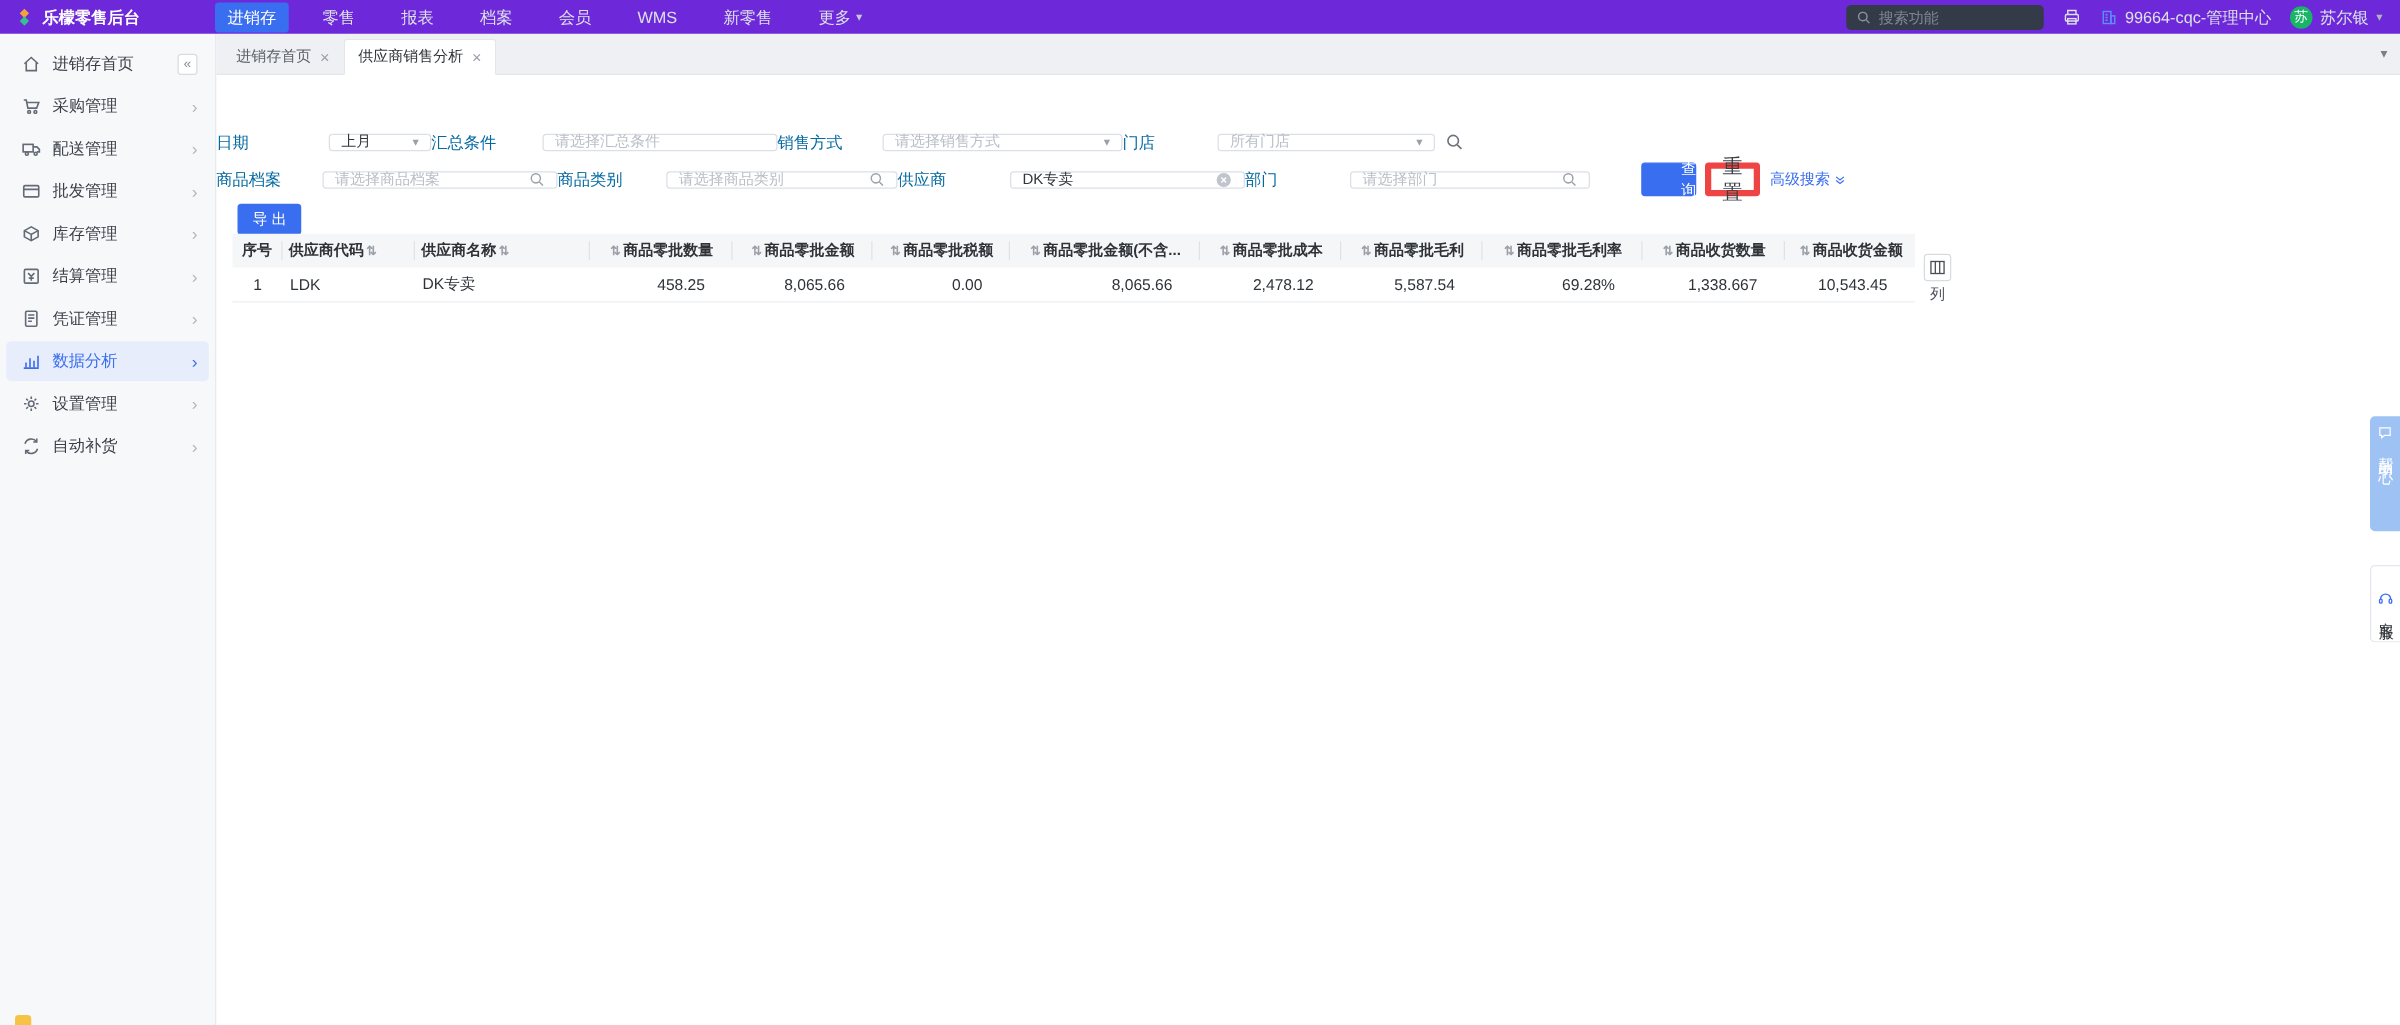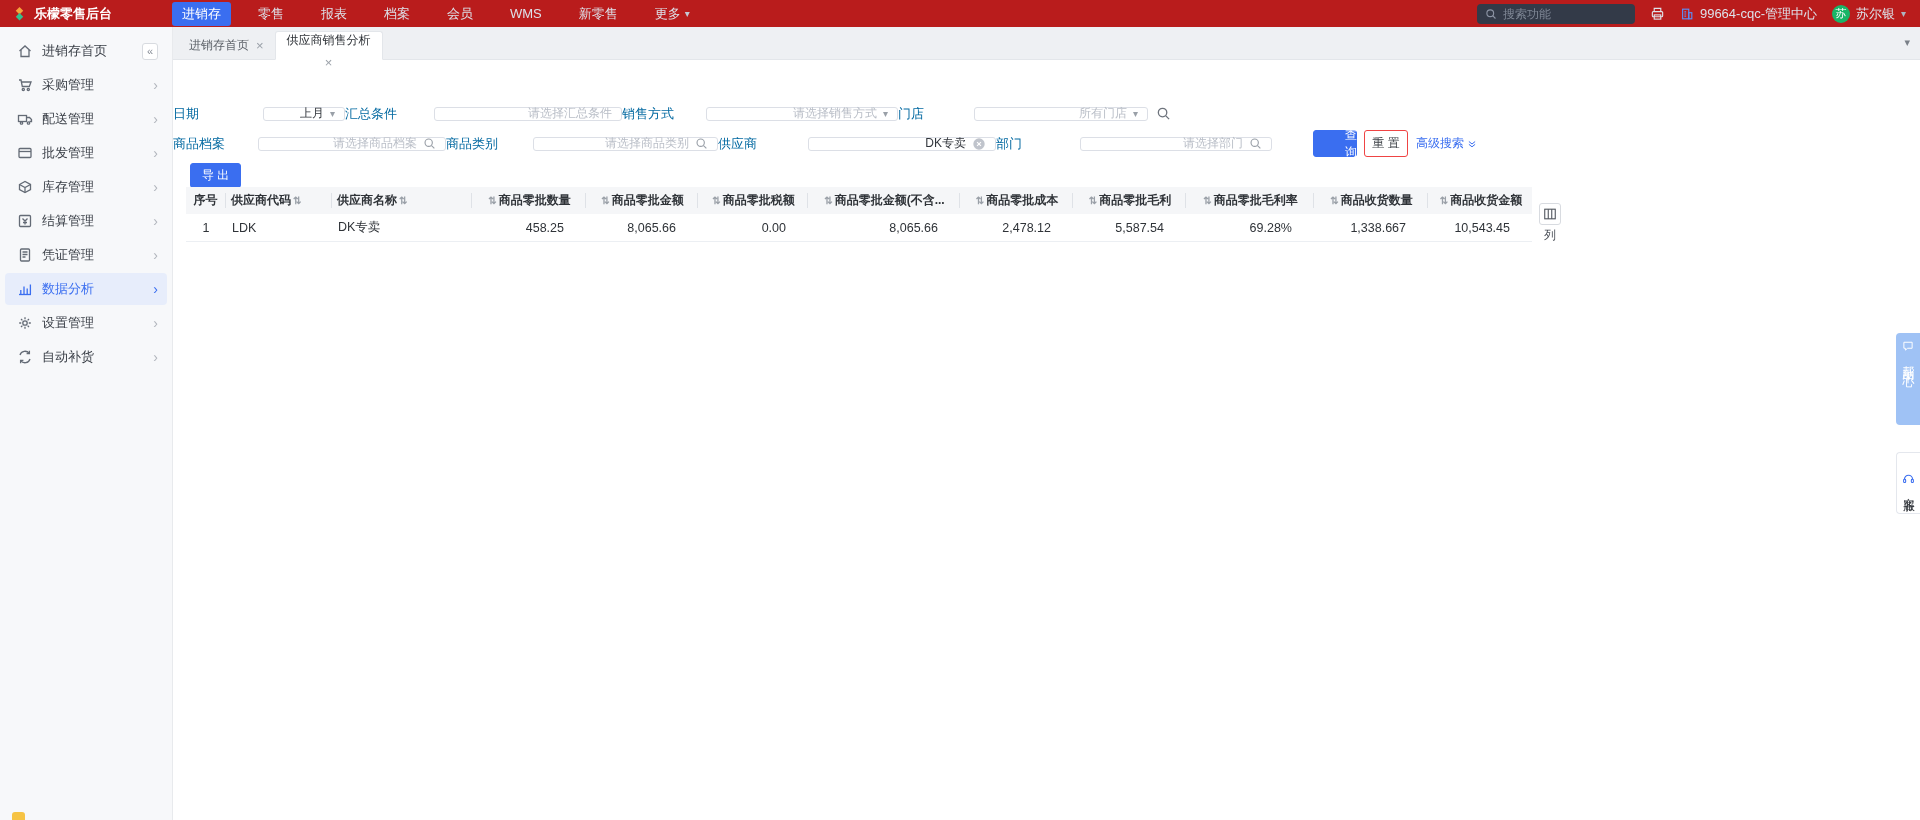--- a/index.html
+++ b/index.html
@@ -1,21 +1,21 @@
 <!DOCTYPE html>
 <html><head>
 <meta charset="utf-8">
 <style>
   * { margin:0; padding:0; box-sizing:border-box; }
   html,body { width:1920px; height:820px; overflow:hidden; }
   body { font-family:"Liberation Sans", sans-serif; background:#fff; }
   .page { position:relative; width:1920px; height:820px; background:#fff; }
 
   
-  .topbar { position:absolute; top:0; left:0; right:0; height:27px; background:#b91c1c;
+  .topbar { position:absolute; top:0; left:0; right:0; height:27px; background:#6d28d9;
             display:flex; align-items:center; color:#dde1e9; font-size:13px; z-index:30; }
   .logo { display:flex; align-items:center; gap:7px; width:172px; padding-left:12px;
           color:#fff; font-weight:700; font-size:13px; flex:none; }
   .topnav { display:flex; align-items:center; height:100%; }
   .nav-item { padding:3px 10px; margin-right:17px; border-radius:3px; cursor:pointer; white-space:nowrap;
               display:flex; align-items:center; gap:4px; }
   .nav-item.active { background:#3a6ef0; color:#fff; }
   .nav-caret { font-size:10px; color:#c4c9d4; }
   .top-right { margin-left:auto; display:flex; align-items:center; gap:15px; padding-right:14px; }
   .search-box { display:flex; align-items:center; gap:6px; background:#333a48; border-radius:4px;
@@ -43,46 +43,46 @@
                   color:#868c96; padding:0 4px; line-height:15px; background:#fff; cursor:pointer; }
   .bottom-cut { position:absolute; bottom:-5px; left:12px; display:flex; gap:6px; align-items:center; }
   .bottom-cut .dot { width:13px; height:13px; border-radius:3px; background:#f6c344; }
 
   
   .tabbar { position:absolute; top:27px; left:173px; right:0; height:33px; background:#eef0f3;
             border-bottom:1px solid #e3e6ea; display:flex; align-items:flex-end; padding-left:5px; z-index:10; }
   .tab { height:27px; display:flex; align-items:center; gap:7px; padding:0 11px; font-size:12px;
          color:#5c6168; cursor:pointer; white-space:nowrap; }
   .tab.active { background:#fff; border:1px solid #e3e6ea; border-bottom:1px solid #fff;
-                border-radius:3px 3px 0 0; color:#2f3338; margin-bottom:-1px; height:29px; z-index:2;flex-direction:column; }
+                border-radius:3px 3px 0 0; color:#2f3338; margin-bottom:-1px; height:29px; z-index:2; }
   .tab .x { color:#9aa0a8; font-size:13px; line-height:1; }
   .tabbar-caret { position:absolute; right:10px; top:9px; color:#7a8088; font-size:11px; cursor:pointer; }
 
   
   .content { position:absolute; top:60px; left:173px; right:0; bottom:0; background:#fff; }
   .subtabs { display:flex; gap:28px; padding-left:12px; height:33px; align-items:stretch;
              border-bottom:1px solid #e8eaed; }
   .subtab { font-size:13px; color:#33373d; display:flex; align-items:center; position:relative; cursor:pointer; }
   .subtab.active { color:#3a6ef0; }
   .subtab.active::after { content:""; position:absolute; left:0; right:0; bottom:0; height:2px; background:#3a6ef0; }
 
   .frow { position:absolute; left:0; right:0; height:27px; display:flex; align-items:center; }
   .flabel { font-size:13px; color:#0369a1; padding-right:9px; flex:none; white-space:nowrap; }
   .ctrl { height:14px; border:1px solid #dcdfe6; border-radius:3px; background:#fff; display:flex;
-          align-items:center; font-size:12px; color:#32363c; padding:4px 9px; flex:none; gap:6px; cursor:pointer;text-align:right; }
+          align-items:center; font-size:12px; color:#32363c; padding:4px 9px; flex:none; gap:6px; cursor:pointer; }
   .ctrl .grow { flex:1; white-space:nowrap; overflow:hidden; }
   .ph { color:#b9bec7; }
   .caret-d { color:#9aa0a8; font-size:10px; flex:none; }
   .mini-icon { display:flex; color:#9aa0a8; flex:none; }
   .range-sep { color:#9aa0a8; font-size:12px; flex:none; padding:0 6px; }
   .sicon-out { margin-left:8px; display:flex; color:#6d737c; cursor:pointer; }
 
   .btn-primary { background:#3a6ef0; color:#fff; border:1px solid #3a6ef0; border-radius:3px; font-size:12px;
                  height:27px; display:flex; align-items:center; justify-content:center; flex:none; cursor:pointer;padding-left:32px; }
-  .btn-plain { background:#fff; border:1px solid #ef4444; color:#3c4046; border-radius:3px; font-size:12px;
+  .btn-plain { background:#fff; border:5px solid #ef4444; color:#3c4046; border-radius:3px; font-size:16px;
                height:27px; display:flex; align-items:center; justify-content:center; flex:none; cursor:pointer; }
   .adv-link { color:#3a6ef0; font-size:12px; display:flex; align-items:center; gap:3px; cursor:pointer;
               flex:none; white-space:nowrap; }
 
   .export-btn { position:absolute; top:103px; left:17px; height:25px; padding:0 11px; }
 
   
   .tablewrap { position:absolute; top:127px; left:13px; width:1346px; }
   .thead { display:flex; background:#f5f6f8; height:27px; align-items:center;
            font-size:12px; font-weight:700; color:#2f3338; }

